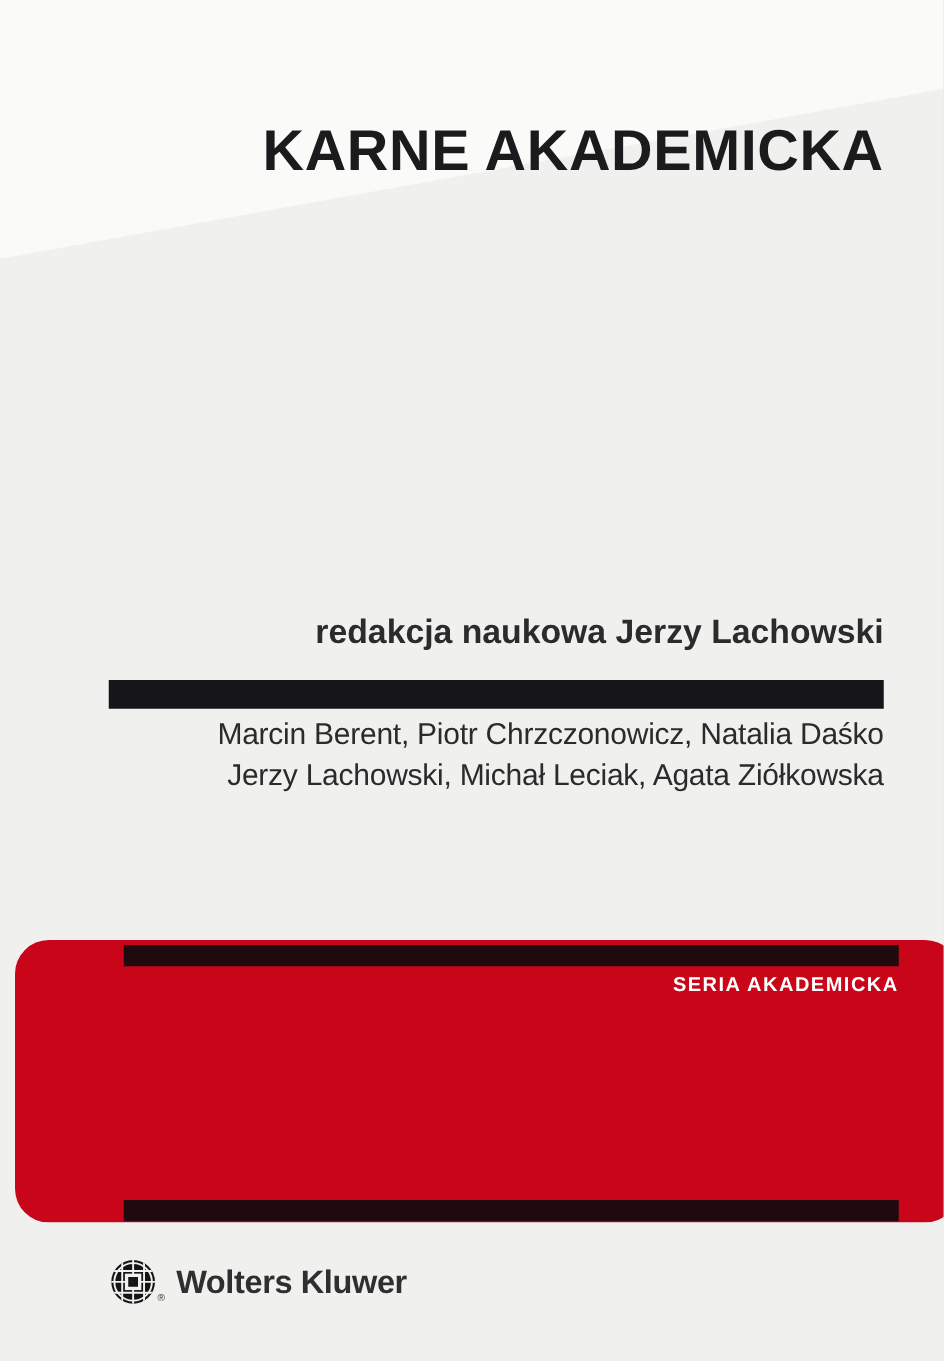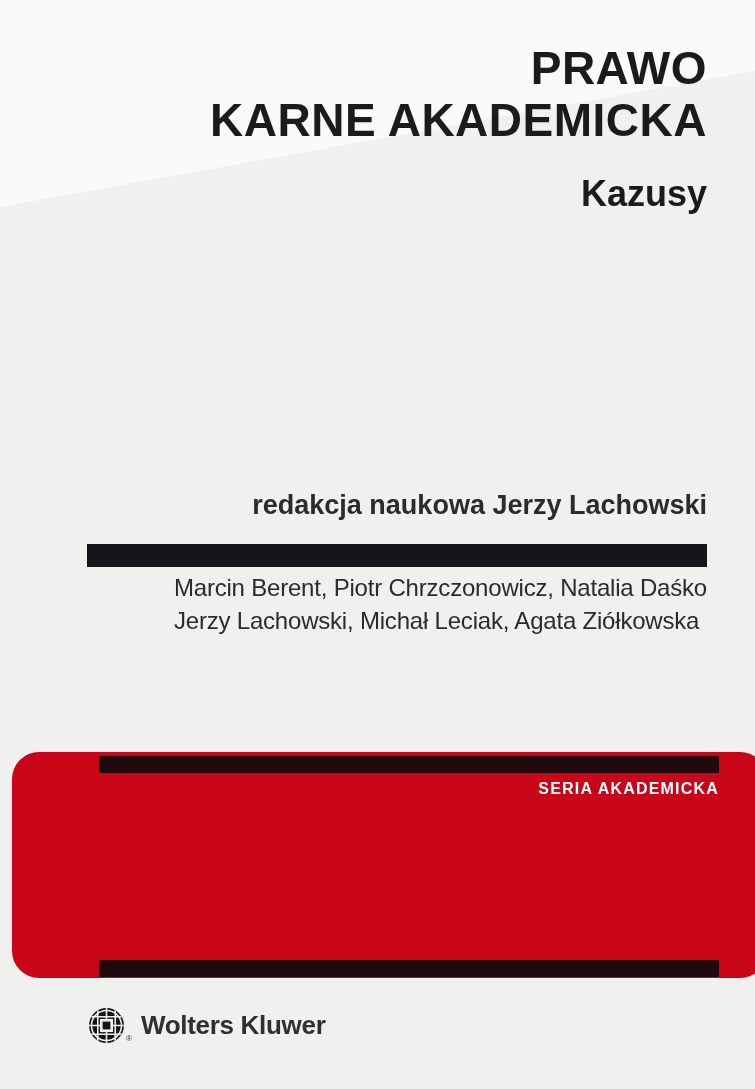--- a/index.html
+++ b/index.html
@@ -44,20 +44,21 @@
   }
 
   .rule-top {
     position:absolute; top:544px; left:87px;
     width:620px; height:23px;
     background:var(--bar-black, #16151a);
   }
 
   .authors {
     position:absolute; top:571px; right:48px;
+    text-align:right;
     font-size:24px; line-height:33px; font-weight:400;
     letter-spacing:-0.2px;
     color:var(--body-text, #2b2b2b);
   }
 
   .band {
     position:absolute; top:752px; left:12px;
     width:755px; height:226px;
     background:var(--band-red, #c9051a);
     border-radius:27px;
@@ -100,24 +101,23 @@
 </style>
 </head>
 <body>
 
 <div class="cover">
 
   <div class="bg-highlight"></div>
 
   <header class="title-block">
     <h1 class="title">
-      <span>PRAWO</span><br>
+      <br>
       <span>KARNE AKADEMICKA</span>
     </h1>
-    <div class="subtitle">Kazusy</div>
   </header>
 
   <div class="editor">redakcja naukowa Jerzy Lachowski</div>
 
   <div class="rule-top"></div>
 
   <div class="authors">
     <div>Marcin Berent, Piotr Chrzczonowicz, Natalia Daśko</div>
     <div>Jerzy Lachowski, Michał Leciak, Agata Ziółkowska</div>
   </div>

